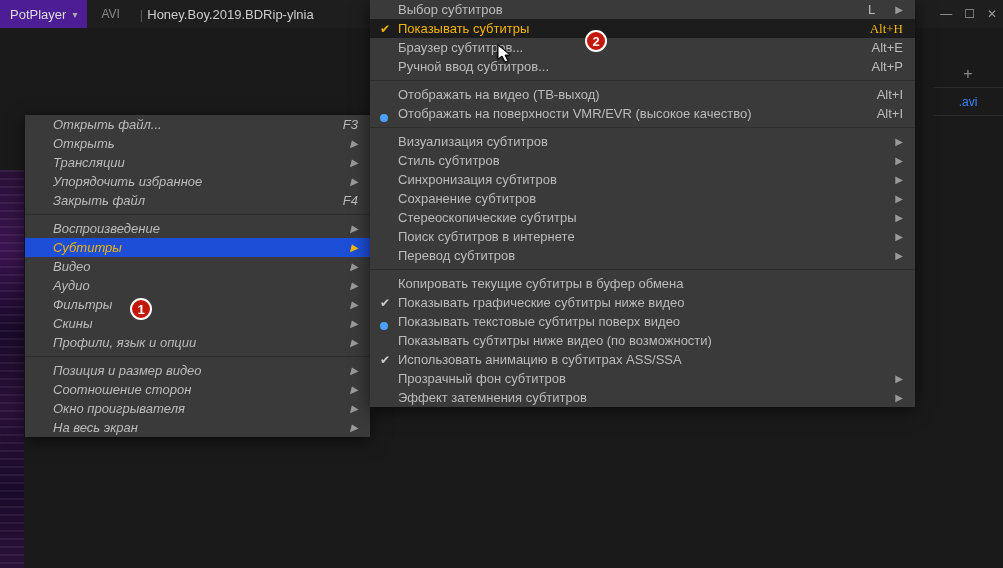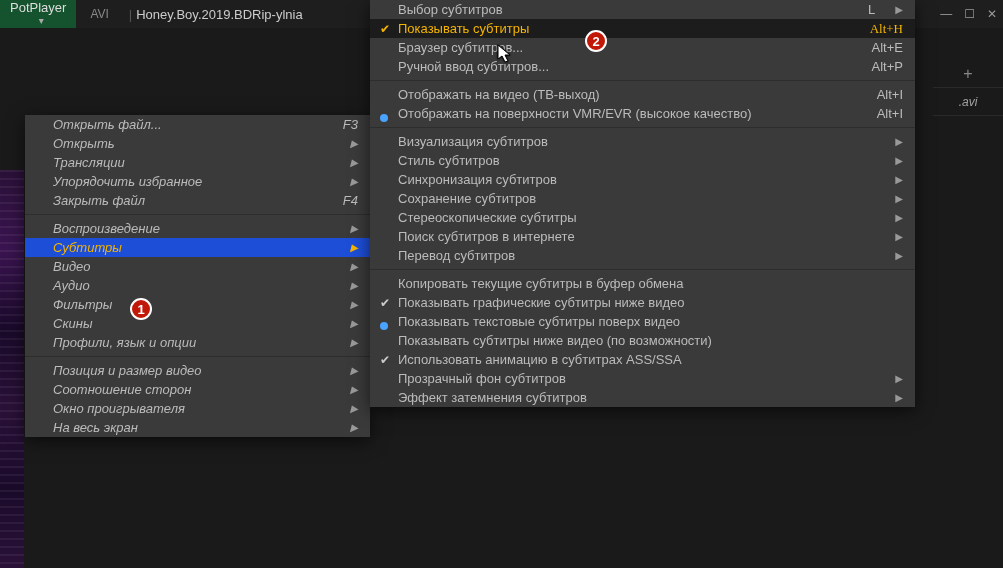--- a/index.html
+++ b/index.html
@@ -1,33 +1,33 @@
 <!DOCTYPE html>
 <html><head>
 <meta charset="utf-8">
 <style>
   * { box-sizing: border-box; margin: 0; padding: 0; font-family: "Segoe UI", Tahoma, sans-serif; }
   html, body { width: 1003px; height: 568px; background: #1a1a1a; color: #c8c8c8; overflow: hidden; position: relative; }
   body { font-size: 13px; }
 
   
   .titlebar { position: absolute; left: 0; top: 0; width: 100%; height: 28px; background: #1e1e1e; display: flex; align-items: center; }
-  .app-menu { display: flex; align-items: center; height: 100%; background: #14532d; padding: 0 10px; color: #ddd; flex-direction: column; }
+  .app-menu { display: flex; align-items: center; height: 100%; background: #4c1d95; padding: 0 10px; color: #ddd; }
   .app-menu .chev { margin-left: 6px; font-size: 10px; color: #aaa; }
   .badge-avi { margin: 0 16px 0 14px; color: #888; font-size: 12px; }
   .title-sep { color: #555; margin: 0 4px; }
   .file-title { color: #ccc; font-size: 13px; }
   .win-controls { position: absolute; right: 6px; top: 0; display: flex; gap: 12px; align-items: center; height: 28px; color: #999; font-size: 12px; }
   .win-controls span { cursor: pointer; }
 
   
   .right-tabs { position: absolute; right: 0; top: 60px; width: 70px; color: #888; font-size: 12px; }
   .right-tabs .tab { height: 28px; display: flex; align-items: center; justify-content: center; border-bottom: 1px solid #2a2a2a; }
   .right-tabs .tab.add { font-size: 16px; color: #888; }
-  .right-tabs .tab.file { color: #a3a3a3; font-style: italic; }
+  .right-tabs .tab.file { color: #3b82f6; }
 
   
   .video-edge { position: absolute; left: 0; top: 170px; width: 24px; height: 398px; background: linear-gradient(180deg, #2a1138 0%, #3a1450 20%, #1a0a2a 40%, #2a1138 60%, #1a0a2a 80%, #2a1138 100%); }
   .video-edge::before { content:""; position:absolute; inset:0; background: repeating-linear-gradient(180deg, rgba(255,255,255,0.06) 0 2px, transparent 2px 8px); }
 
   
   .menu { position: absolute; background: #3a3a3a; color: #bbb; box-shadow: 0 4px 16px rgba(0,0,0,0.6); }
   .menu .row { display: flex; align-items: center; height: 19px; padding: 0 12px 0 28px; position: relative; white-space: nowrap; }
   .menu .row.selected { background: #1d4ed8; color: #f4b400; }
   .menu .row.selected .arrow { color: #f4b400; }

